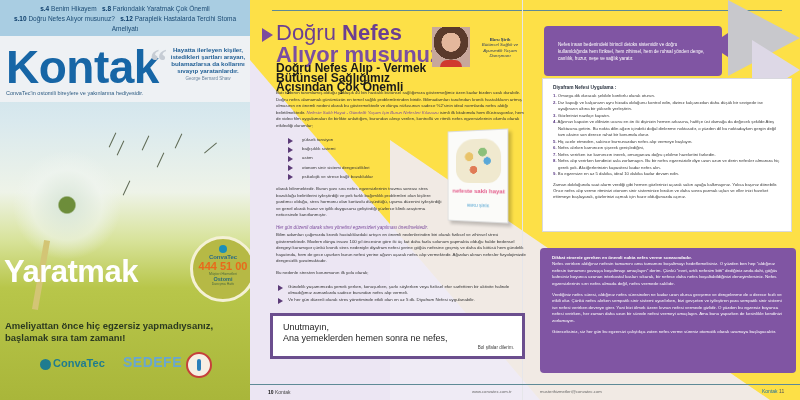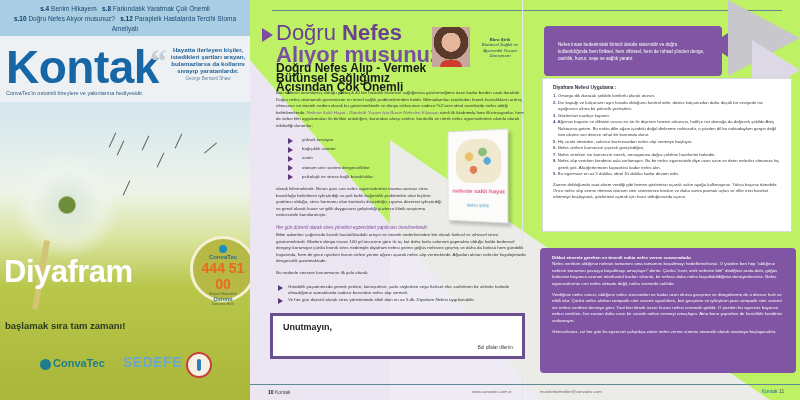--- a/index.html
+++ b/index.html
@@ -22,35 +22,35 @@
 
   .dandelion { position: absolute; left: 12px; top: 150px; width: 110px; height: 110px; border-radius: 50%;
     background: radial-gradient(circle at 50% 50%, #6d8d3a 0 10%, rgba(220,232,220,0.9) 12%, rgba(240,245,240,0.6) 45%, rgba(255,255,255,0.0) 70%); }
   .dandelion-stem { position: absolute; left: 38px; top: 240px; width: 6px; height: 70px; background: #d3c575; transform: rotate(10deg); }
   .seed { position: absolute; width: 1px; height: 16px; background: #5f6a55; transform: rotate(25deg); }
 
   .cover-badge { position: absolute; left: 190px; top: 236px; width: 66px; height: 66px; border-radius: 50%;
     border: 3px solid #f4f1d5; background: #b6b945; text-align: center; padding-top: 6px; }
   .cover-badge .b-icon { width: 8px; height: 8px; border-radius: 50%; background: #1b8fb8; margin: 0 auto 1px; }
   .cover-badge .b-brand { font-size: 6px; color: #2d6b86; font-weight: bold; }
-  .cover-badge .b-phone { font-size: 14px; color: #e86a1c; font-weight: bold; }
+  .cover-badge .b-phone { font-size: 11px; color: #e86a1c; font-weight: bold; }
   .cover-badge .b-sub { font-size: 3.5px; color: #4f6a3c; }
   .cover-badge .b-ostomi { font-size: 5.5px; color: #2a6b79; font-weight: bold; }
 
   .cover-headline { position: absolute; left: 4px; top: 258px; font-size: 31px; line-height: 28px; font-weight: bold; color: #ffffff; letter-spacing: -0.5px; }
   .cover-sub { position: absolute; left: 5px; top: 320px; font-size: 9.5px; line-height: 12px; font-weight: bold; color: #2c3a20; }
   .cover-logos { position: absolute; left: 0; top: 352px; width: 250px; height: 30px; }
   .logo-convatec { position: absolute; left: 40px; top: 5px; font-size: 11px; font-weight: bold; color: #1f7c8f; }
   .logo-convatec .ct-icon { display: inline-block; width: 11px; height: 11px; border-radius: 50%; background: #1f7c8f; vertical-align: middle; margin-right: 2px; }
   .logo-sdefe { position: absolute; left: 123px; top: 2px; font-size: 14px; font-weight: bold; color: #6aa6d0; letter-spacing: 0.5px; }
   .logo-emblem { position: absolute; left: 186px; top: 0; width: 26px; height: 26px; border-radius: 50%; background: #f6efe4; border: 2px solid #c6403b; }
   .logo-emblem::after { content: ""; position: absolute; left: 9px; top: 5px; width: 4px; height: 12px; background: #2b7fb9; border-radius: 2px; }
 
   
-  .spread { position: absolute; left: 250px; top: 0; width: 550px; height: 400px; background: #bef264; overflow: hidden; }
+  .spread { position: absolute; left: 250px; top: 0; width: 550px; height: 400px; background: #fde047; overflow: hidden; }
   .spread-bg-tri { position: absolute; left: 0; top: 60px; width: 0; height: 0; border-left: 290px solid #ece6f3; border-top: 340px solid transparent; }
   .spread-bg-tri2 { position: absolute; left: 140px; top: 140px; width: 0; height: 0; border-left: 380px solid #f0ebf5; border-top: 260px solid transparent; opacity: 0.9; }
   .top-rule { position: absolute; left: 22px; top: 10px; width: 510px; height: 1px; background: #5e8a96; }
   .bottom-rule { position: absolute; left: 0; top: 384px; width: 550px; height: 1px; background: #5e8a96; }
   .page-gutter { position: absolute; left: 272px; top: 0; width: 1px; height: 400px; background: #e6e6ea; }
 
   
   .p10-arrow { position: absolute; left: 12px; top: 28px; width: 0; height: 0; border-left: 11px solid #7c4c9d; border-top: 7px solid transparent; border-bottom: 7px solid transparent; }
   .p10-title { position: absolute; left: 26px; top: 22px; font-size: 22px; line-height: 22px; color: #6b3f92; }
   .p10-title .t1 { font-weight: normal; }
@@ -74,21 +74,21 @@
     background: radial-gradient(circle at 30% 40%, #e9c36a 0 10%, transparent 11%), radial-gradient(circle at 70% 50%, #5aa8d8 0 9%, transparent 10%), radial-gradient(circle at 40% 70%, #e07b56 0 9%, transparent 10%), radial-gradient(circle at 60% 30%, #8cc07a 0 10%, transparent 11%), #f0e9cf; }
   .book-title { position: absolute; left: 4px; top: 57px; width: 54px; text-align: center; font-size: 6px; font-weight: bold; color: #e35a8a; line-height: 7px; }
   .book-subtitle { position: absolute; left: 4px; top: 72px; width: 54px; text-align: center; font-size: 4px; color: #4ca0d1; }
   .p10-subhead { position: absolute; left: 26px; top: 225px; width: 250px; font-size: 4.6px; color: #7c4c9d; font-style: italic; }
   .p10-para2 { position: absolute; left: 26px; top: 232px; width: 250px; }
   .p10-para3 { position: absolute; left: 26px; top: 270px; width: 250px; }
   .p10-bullets2 { position: absolute; left: 28px; top: 284px; width: 245px; list-style: none; }
   .p10-bullets2 li { position: relative; padding-left: 10px; font-size: 4.4px; line-height: 6px; color: #333; margin-bottom: 1px; }
   .p10-bullets2 li::before { content: ""; position: absolute; left: 0; top: 0.5px; border-left: 5px solid #5c3b78; border-top: 3px solid transparent; border-bottom: 3px solid transparent; }
   .callout { position: absolute; left: 20px; top: 313px; width: 255px; height: 46px; border: 3px solid #6b4e8e; background: #ffffff; padding: 6px 10px; }
-  .callout-line { font-size: 9px; font-weight: bold; line-height: 11px; color: #1f1f1f; }
+  .callout-line { font-size: 9px; font-weight: normal; line-height: 11px; color: #1f1f1f; }
   .callout-sign { position: absolute; right: 8px; top: 29px; font-size: 4.6px; color: #444; }
   .p10-footer-num { position: absolute; left: 18px; top: 389px; font-size: 5px; color: #444; }
   .p10-footer-num b { color: #111; }
   .p10-footer-url { position: absolute; left: 222px; top: 389px; font-size: 4.2px; color: #666; }
 
   
   .p11-grey-tri { position: absolute; left: 478px; top: 0; width: 0; height: 0; border-left: 72px solid #c8c8cc; border-top: 38px solid transparent; border-bottom: 38px solid transparent; }
   .p11-grey-tri2 { position: absolute; left: 502px; top: 40px; width: 0; height: 0; border-left: 48px solid #ddd8e6; border-top: 30px solid transparent; border-bottom: 30px solid transparent; }
   .purple-box-top { position: absolute; left: 294px; top: 26px; width: 178px; height: 50px; background: #8055a3; border-radius: 4px; padding: 16px 14px 0 14px;
     font-size: 4.6px; line-height: 6.8px; color: #ffffff; }
@@ -155,23 +155,24 @@
   <div class="cover-badge">
     <div class="b-icon"></div>
     <div class="b-brand">ConvaTec</div>
     <div class="b-phone">444 51 00</div>
     <div class="b-sub">Müşteri Hizmetleri</div>
     <div class="b-ostomi">Ostomi</div>
     <div class="b-sub">Danışma Hattı</div>
   </div>
 
   <div class="cover-headline">
-    <div>Diyafram</div>
+    <div>Yaratmak</div>
   </div>
   <div class="cover-sub">
+    <div>Ameliyattan önce hiç egzersiz yapmadıysanız,</div>
     <div>başlamak sıra tam zamanı!</div>
   </div>
 
   <div class="cover-logos">
     <div class="logo-convatec">
       <span class="ct-icon"></span><span>ConvaTec</span>
     </div>
     <div class="logo-sdefe">SEDEFE</div>
     <div class="logo-emblem"></div>
   </div>
@@ -221,20 +222,21 @@
   <div class="p10-subhead">Her gün düzenli olarak stres yönetimi egzersizleri yapılması önerilmektedir.</div>
   <div class="p10-para2 body-text">Bilim adamları çağımızda kronik hastalıklardaki artışın en önemli nedenlerinden biri olarak fiziksel ve zihinsel stresi göstermektedir. Modern dünya insanı 100 yıl öncesine göre iki üç kat daha fazla solunum yapmakta olduğu halde bedensel dengeyi kuramıyor çünkü kronik stres nedeniyle diyafram nefesi yerine göğüs nefesine geçmiş ve daha da kötüsü hem gündelik hayatında, hem de gece uyurken burun nefesi yerine ağızın aşarak nefes alıp vermektedir. Ağızdan alınan nefesler fizyolojimizde dengesizlik yaratmaktadır.</div>
   <div class="p10-para3 body-text">Bu nedenle stresten korunmanın ilk yolu olarak;</div>
   <ul class="p10-bullets2">
     <li>Gündelik yaşamımızda yemek yerken, konuşurken, şarkı söylerken veya fiziksel efor sarfettiren bir aktivite halinde olmadığımız zamanlarda sadece burundan nefes alıp vermeli.</li>
     <li>Ve her gün düzenli olarak stres yönetiminde etkili olan en az 5 dk. Diyafram Nefesi uygulanabilir.</li>
   </ul>
 
   <div class="callout">
     <div class="callout-line">Unutmayın,</div>
+    <div class="callout-line">Ana yemeklerden hemen sonra ne nefes,</div>
     <div class="callout-sign">Bol şifalar dilerim.</div>
   </div>
 
   <div class="bottom-rule"></div>
   <div class="p10-footer-num">
     <b>10</b>
     <span>Kontak</span>
   </div>
   <div class="p10-footer-url">www.convatec.com.tr</div>
 

